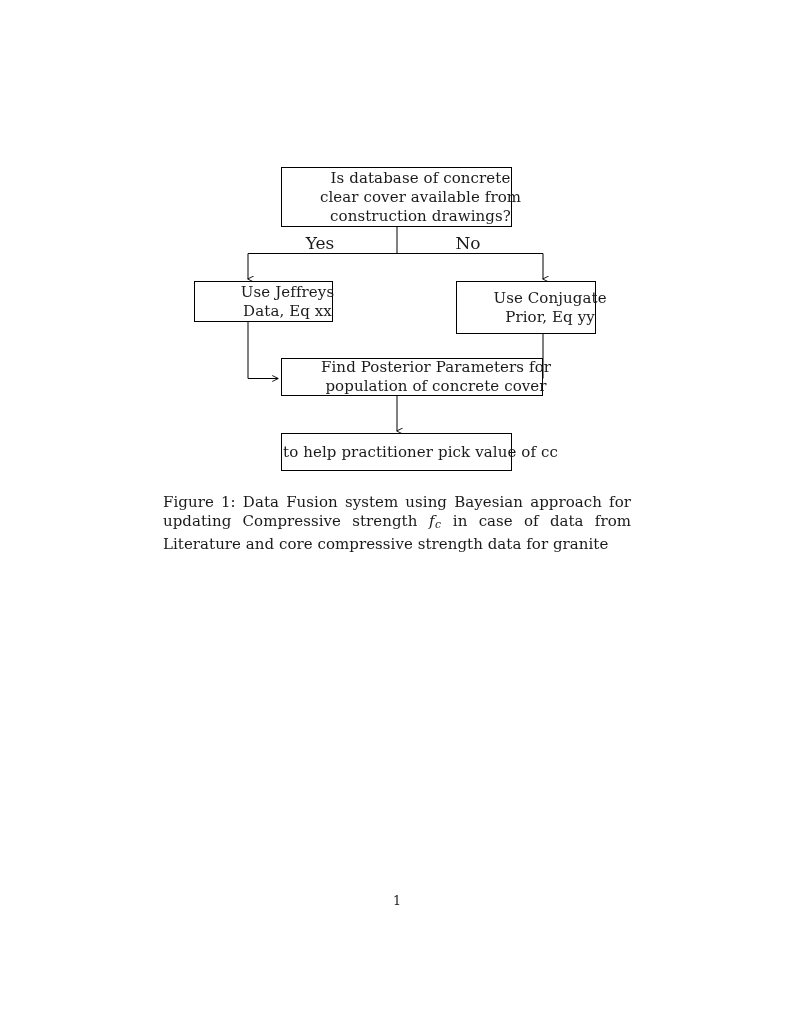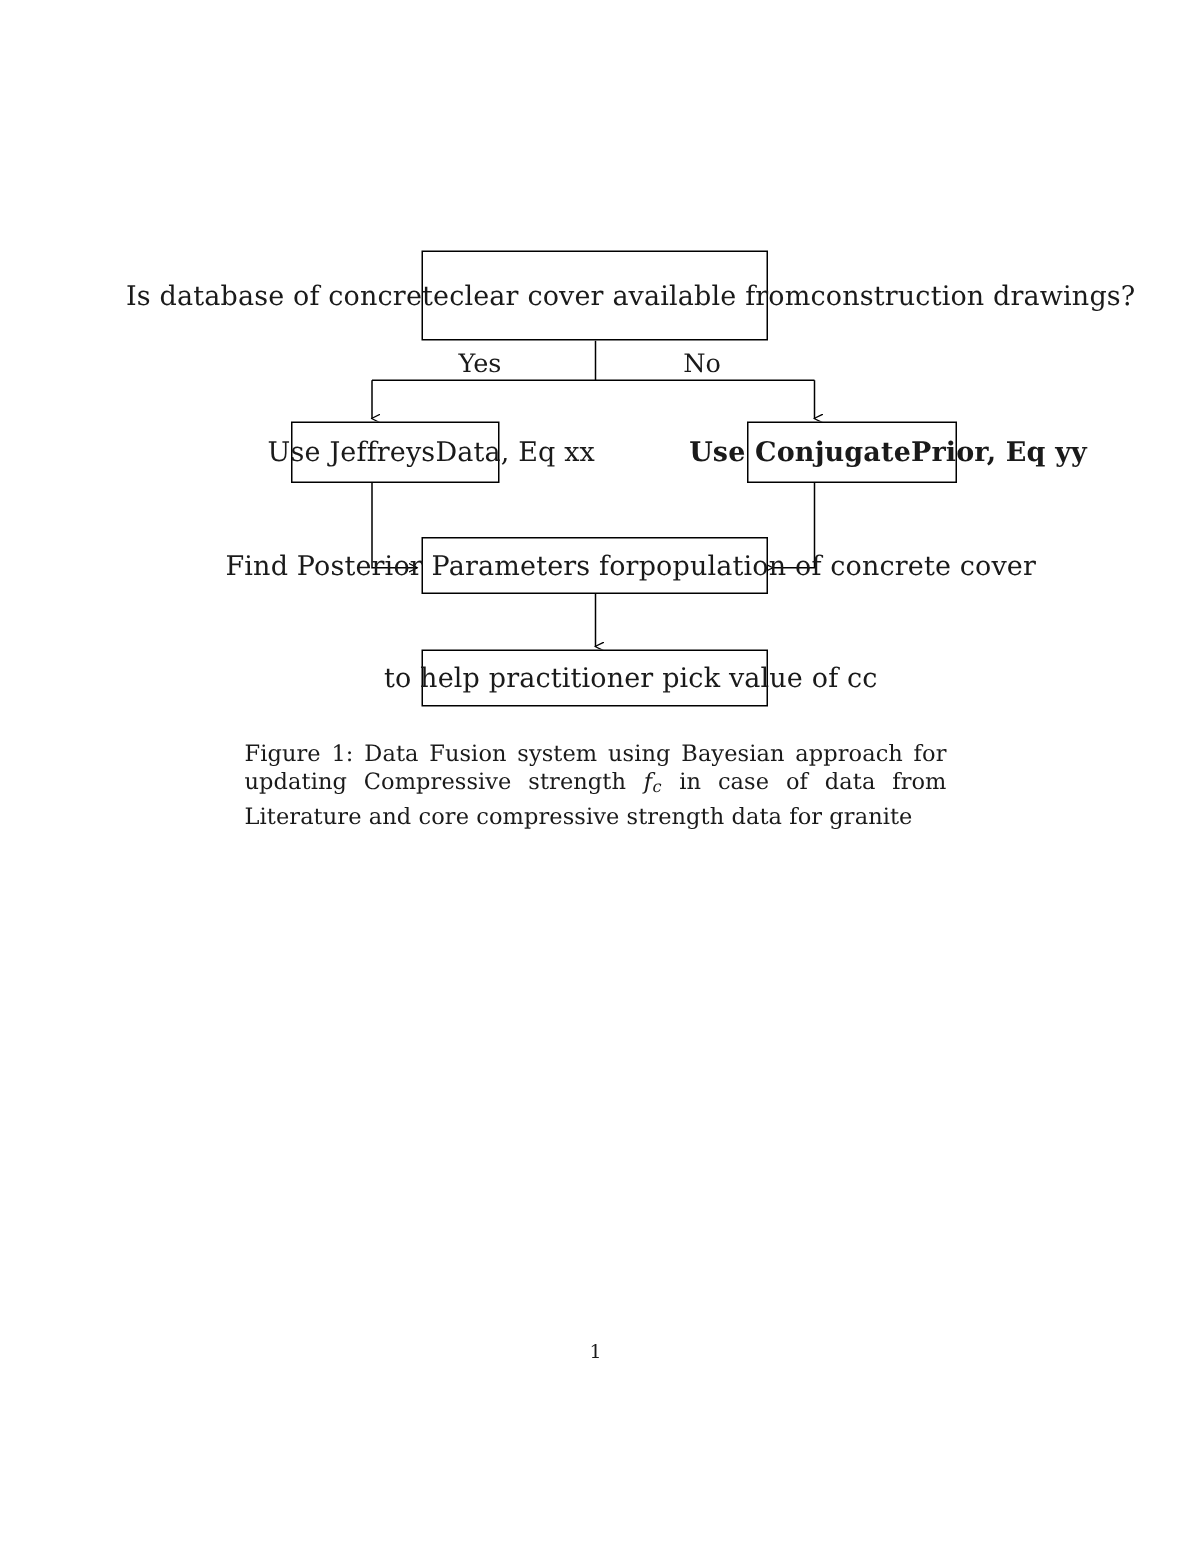--- a/index.html
+++ b/index.html
@@ -31,46 +31,47 @@
     width: 794px;
     height: 490px;
   }
 
   .fc-box {
     position: absolute;
     box-sizing: border-box;
     border: 1px solid #000000;
     background: #ffffff;
     display: flex;
+    flex-direction: column;
     align-items: center;
     justify-content: center;
     text-align: center;
-    font-size: 18px;
+    font-size: 15px;
     line-height: 19px;
     letter-spacing: 0.1px;
     color: #1a1a1a;
     padding-left: 48px;
   }
   .fc-box .ln {
     display: block;
     white-space: nowrap;
   }
 
   
   #node-question {
     left: 281px;  top: 167px;  width: 231px;  height: 60px;
   }
   #node-jeffreys {
     left: 179px;  top: 281px;  width: 139px;  height: 41px; margin-left: 15px;
   }
   #node-conjugate {
-    left: 498px;  top: 281px;  width: 140px;  height: 41px; font-weight: bold;
+    left: 456px;  top: 281px;  width: 140px;  height: 53px;
   }
   #node-posterior {
-    left: 281px;  top: 358px;  width: 231px;  height: 38px;
+    left: 281px;  top: 358px;  width: 262px;  height: 38px;
   }
   #node-plot {
     left: 281px;  top: 433px;  width: 231px;  height: 38px;
   }
 
   
   .edge-label {
     position: absolute;
     font-size: 17px;
     line-height: 14px;

